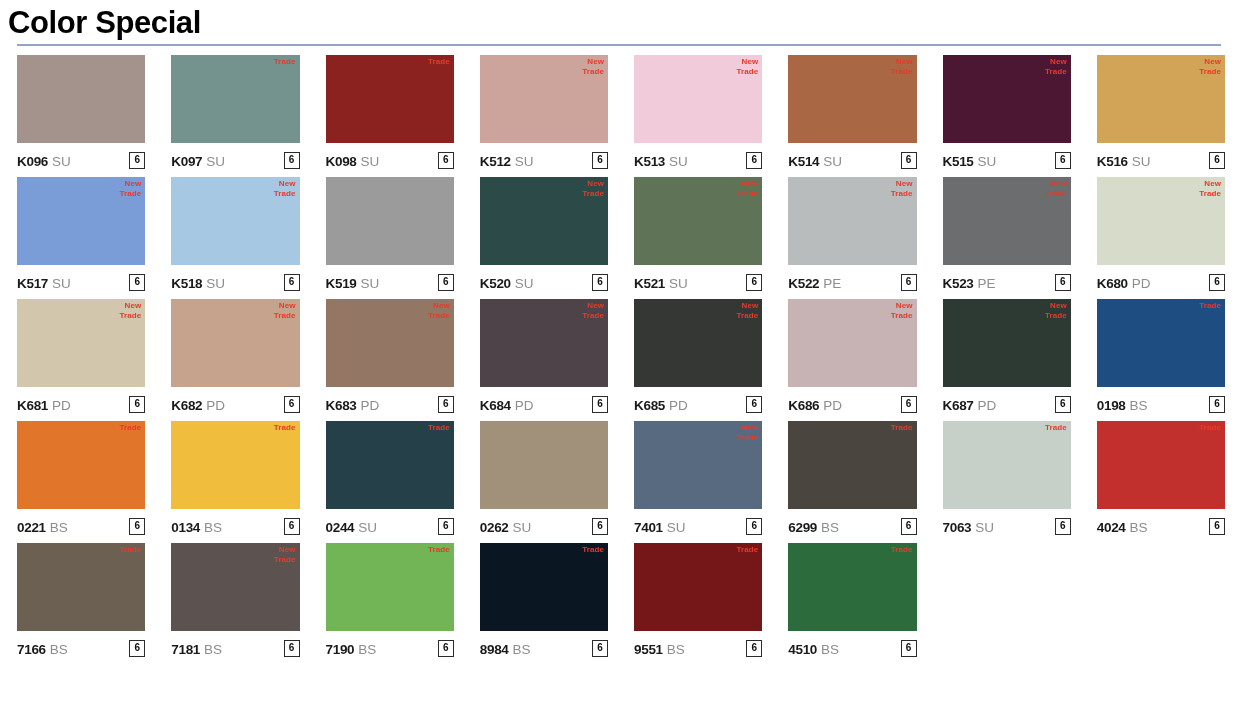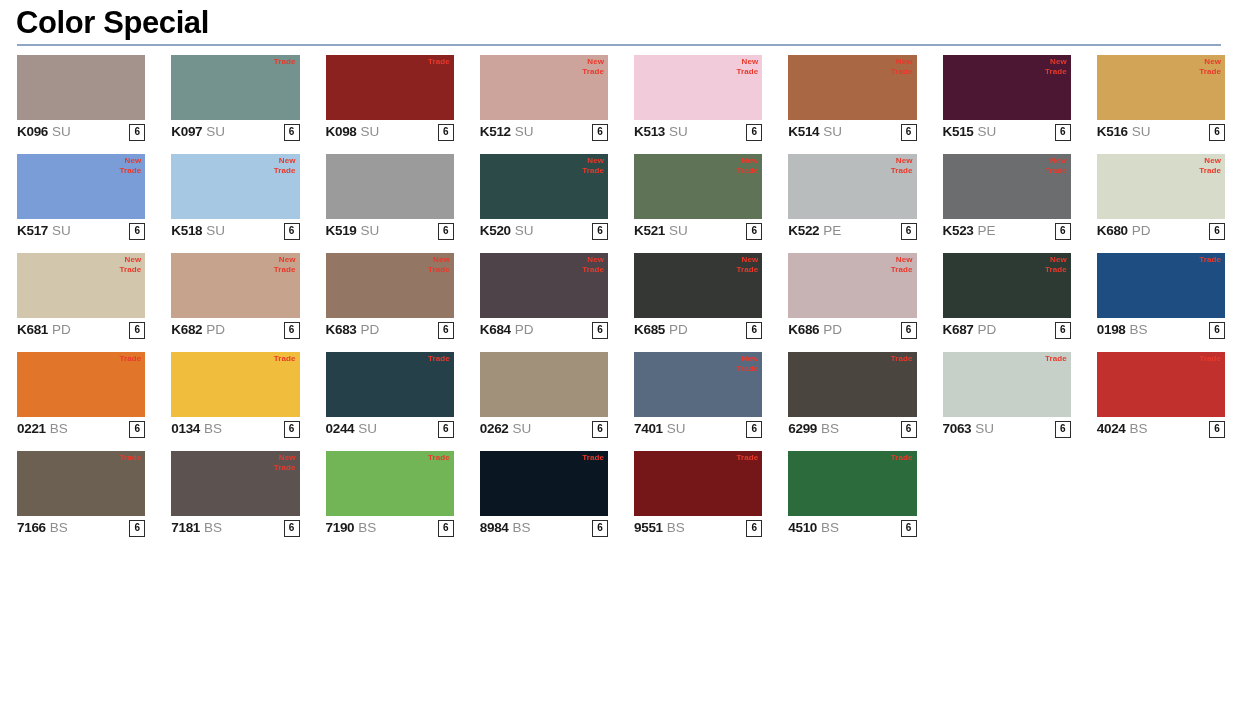--- a/index.html
+++ b/index.html
@@ -18,21 +18,21 @@
 
   .page {
     position: relative;
     width: 1239px;
     height: 721px;
     padding: 0;
   }
 
   
   .header {
-    padding: 6px 0 0 16px;
+    padding: 6px 0 0 8px;
   }
   .page-title {
     font-size: 31px;
     font-weight: bold;
     letter-spacing: -0.4px;
     color: #000000;
     line-height: 1.12;
     margin: 0;
     font-family: "Liberation Sans", "DejaVu Sans", sans-serif;
   }
@@ -53,21 +53,21 @@
   }
 
   .cell {
     display: flex;
     flex-direction: column;
   }
   .cell.empty { visibility: hidden; }
 
   .chip {
     position: relative;
-    height: 65px;
+    height: 88px;
     width: 100%;
     border: 0;
   }
 
   .tag {
     position: absolute;
     top: 2px;
     right: 4px;
     text-align: right;
     color: #e8392b;
@@ -75,21 +75,21 @@
     font-weight: bold;
     line-height: 1.28;
     letter-spacing: 0.1px;
     font-family: "Liberation Sans", "DejaVu Sans", sans-serif;
     pointer-events: none;
   }
   .tag span { display: block; }
 
   .caption {
     display: flex;
-    align-items: flex-start;
+    align-items: flex-end;
     height: 26px;
     padding-top: 4px;
   }
   .code {
     font-size: 13.5px;
     font-weight: bold;
     color: #1a1a1a;
     letter-spacing: -0.3px;
     white-space: nowrap;
   }

